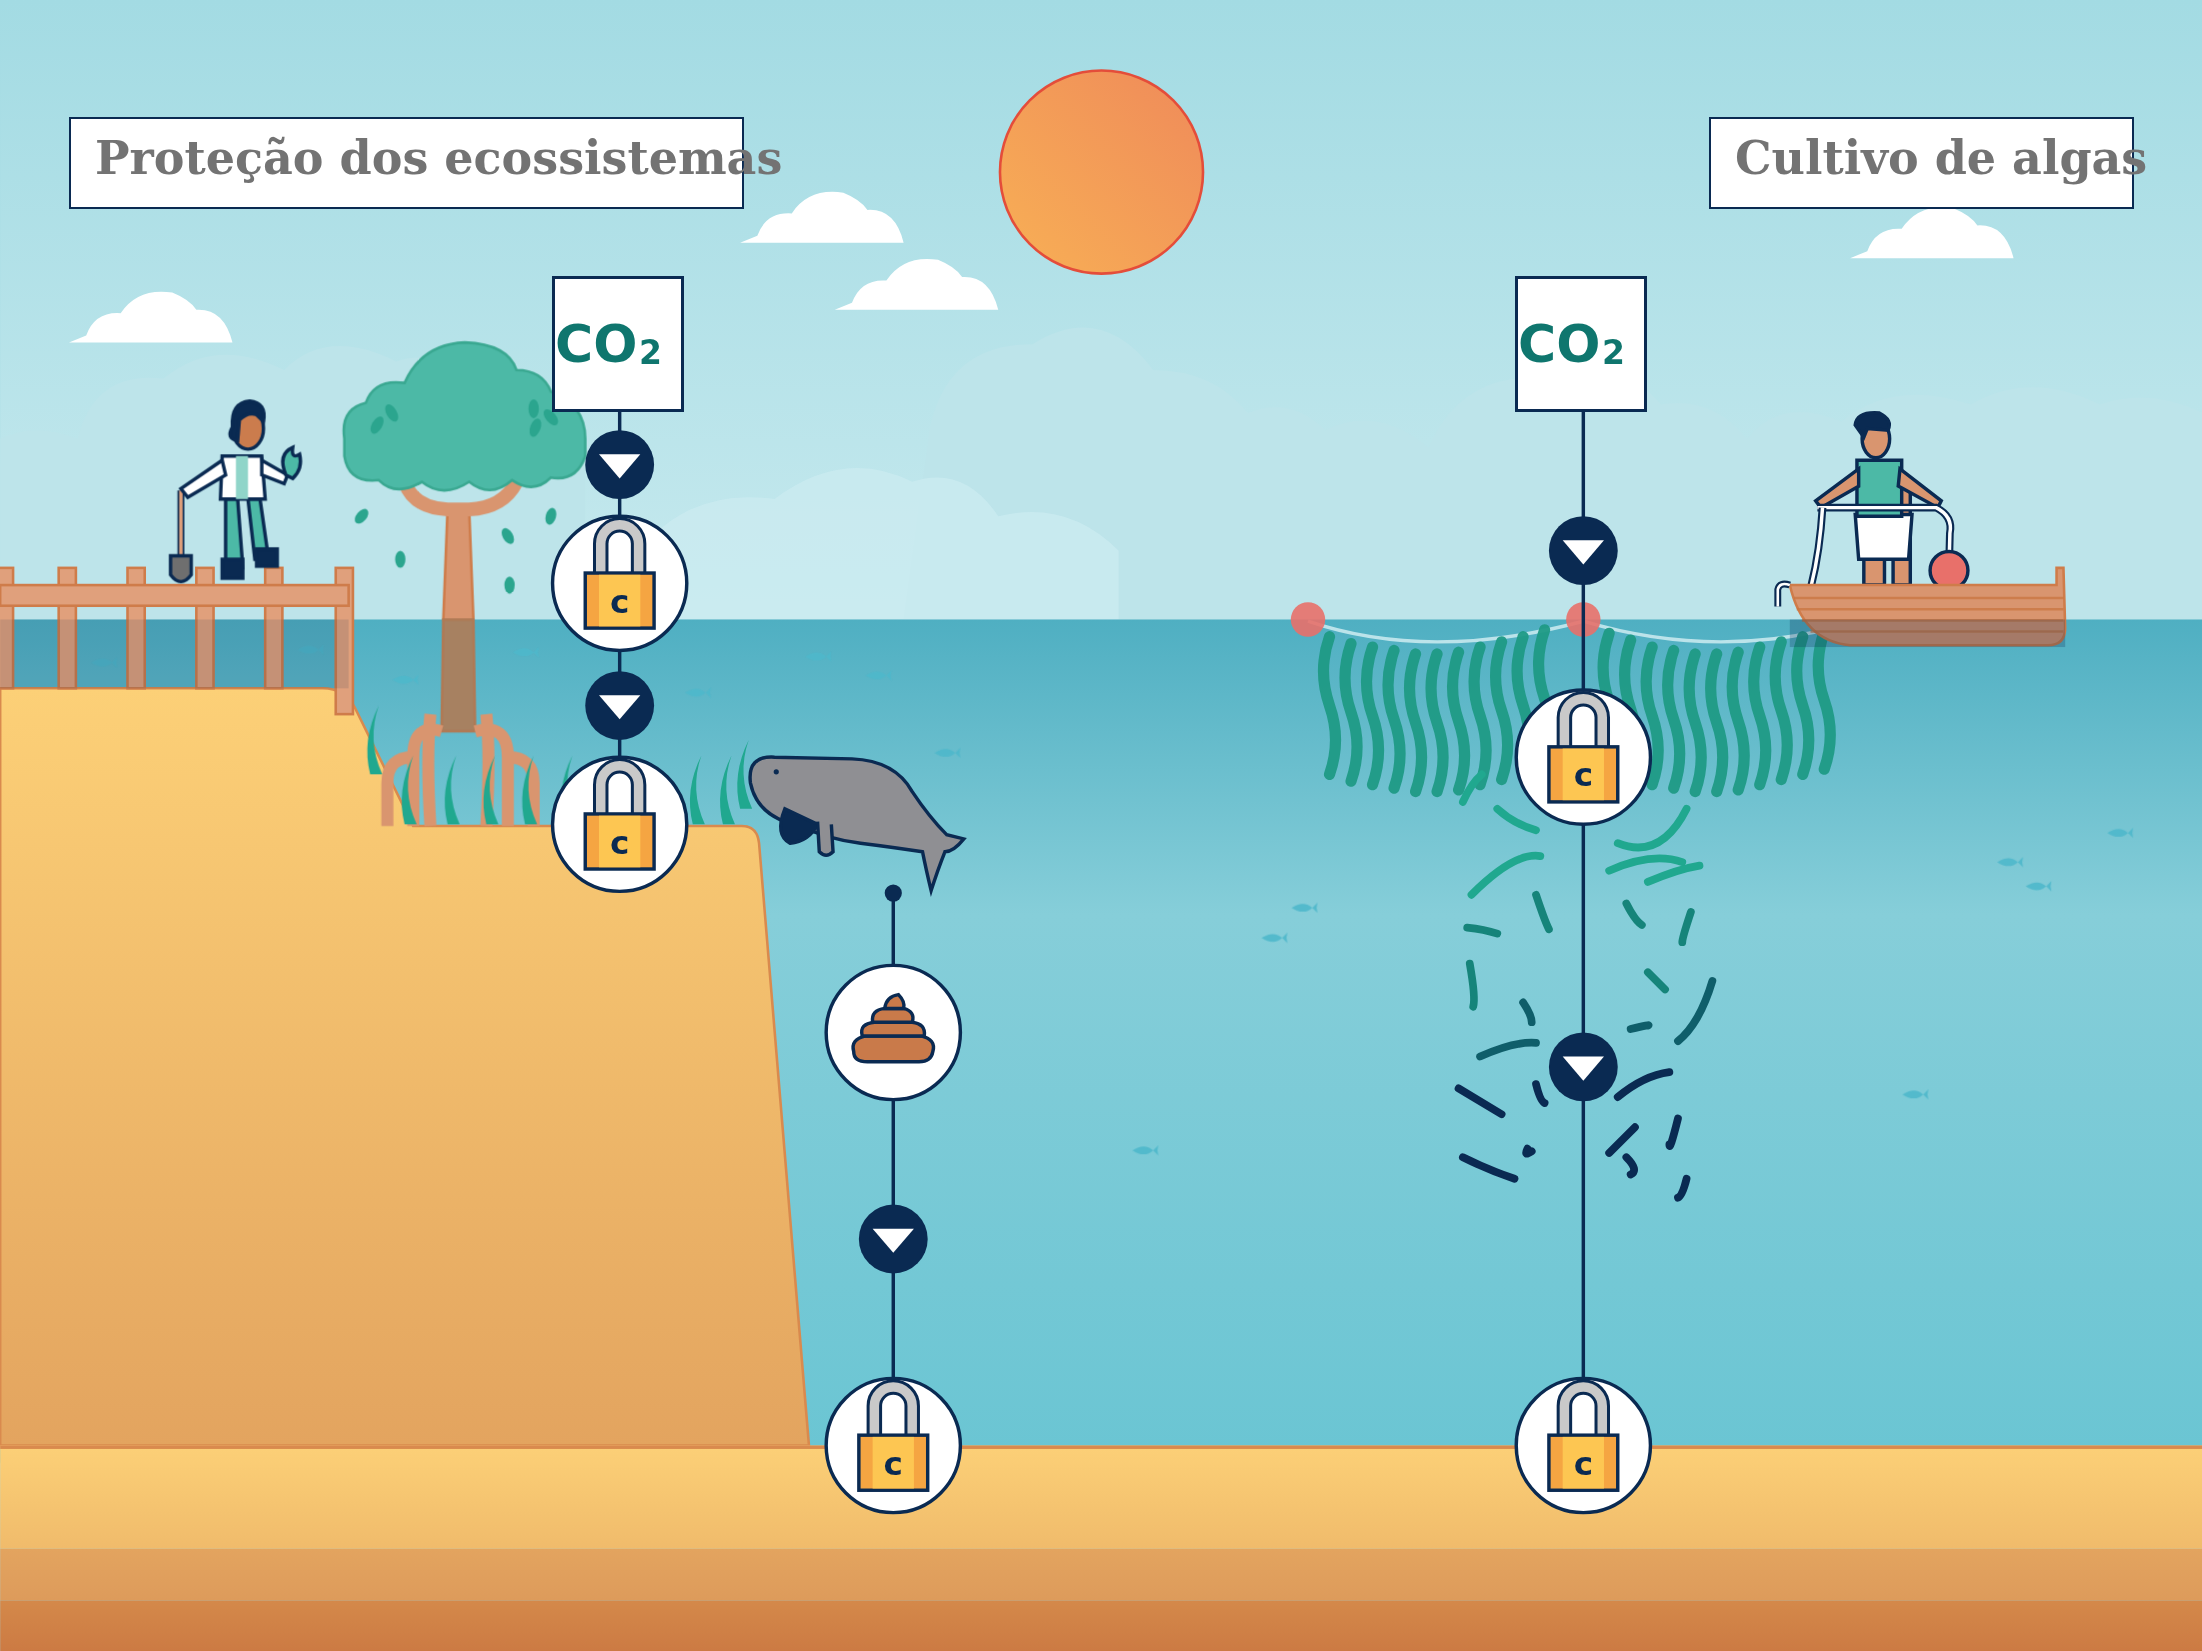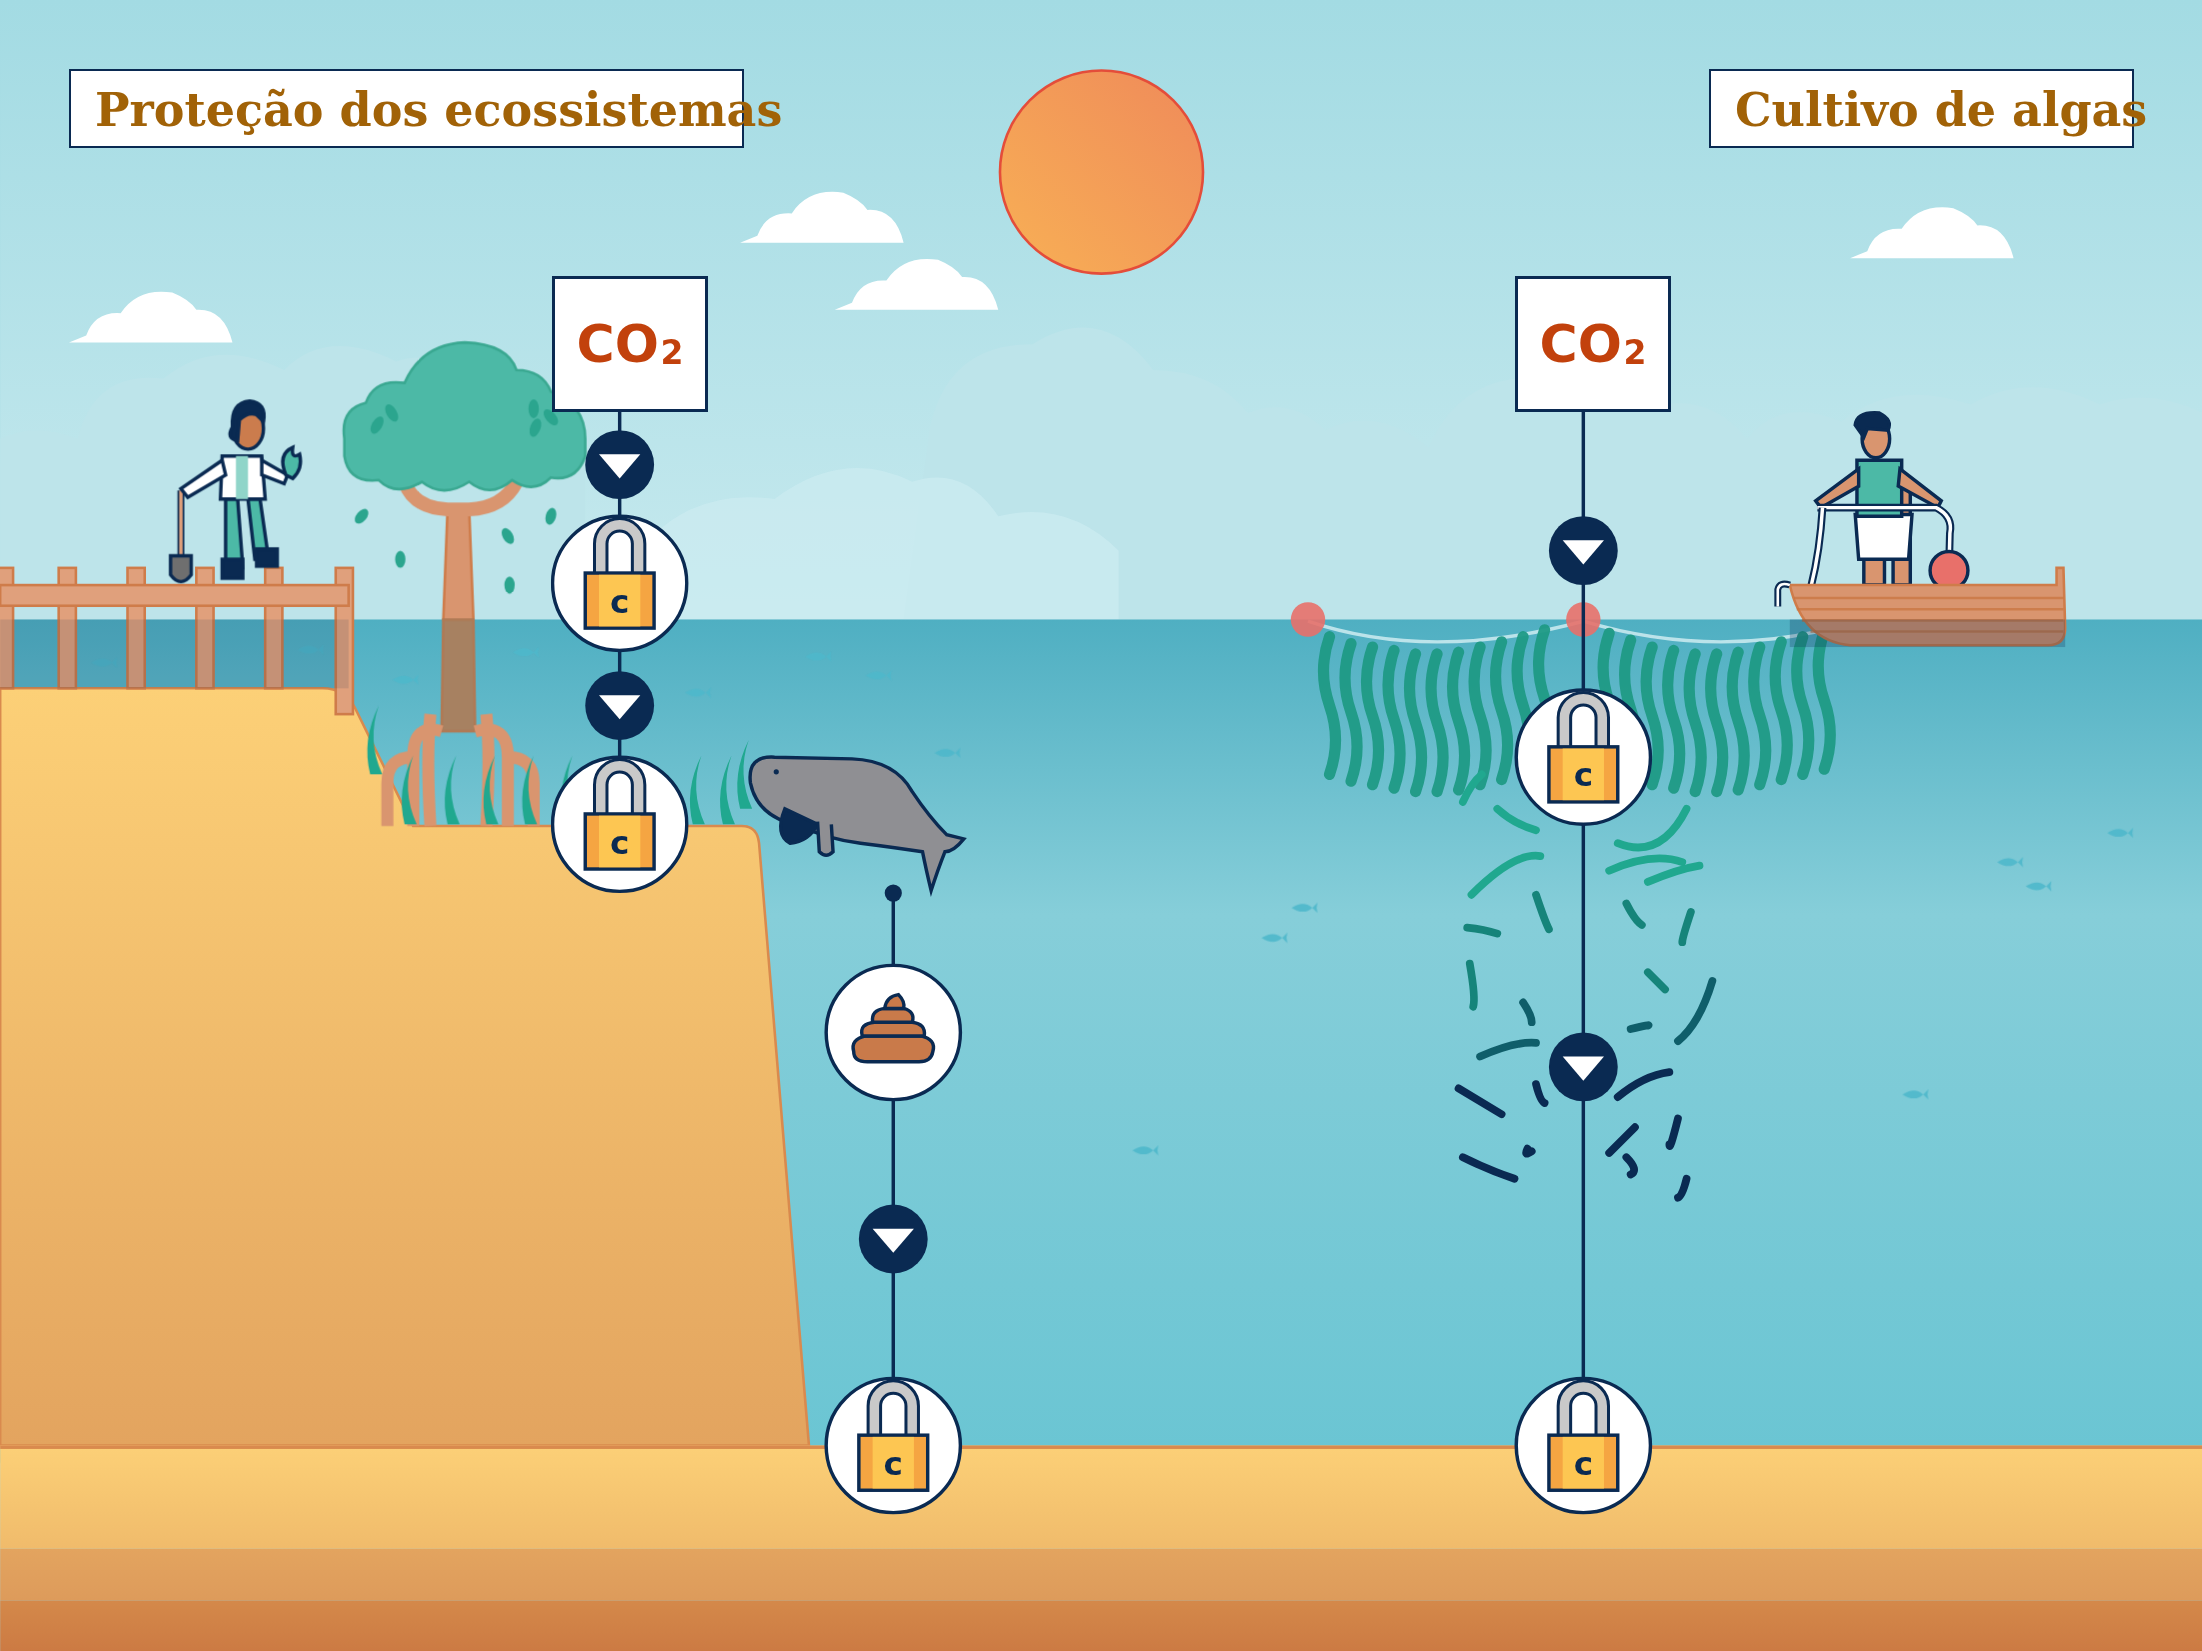--- a/index.html
+++ b/index.html
@@ -1,27 +1,27 @@
 <!DOCTYPE html>
 <html style="font-size:13.8px"><head>
 <meta charset="utf-8">
 <style>
   html, body { margin: 0; padding: 0; }
   body { width: 2203px; height: 1652px; overflow: hidden; position: relative; background: #a3dbe3; font-family: "DejaVu Sans", sans-serif; }
   .scene { position: absolute; left: 0; top: 0; width: 2203px; height: 1652px; }
   .title-box {
     position: absolute; background: #ffffff; border: 2.6px solid #0a2a52;
-    color: #a16207; font-family: "DejaVu Serif", serif; font-weight: bold;
-    font-size: 46px; line-height: 79px; height: 79px; padding: 0 24px; box-sizing: border-box;
-    white-space: nowrap; letter-spacing: 0px;
+    color: #737373; font-family: "DejaVu Serif", serif; font-weight: bold;
+    font-size: 46px; line-height: 79px; height: 92px; padding: 0 24px; box-sizing: border-box;
+    white-space: nowrap; letter-spacing: 0px; margin-top: 48px;
   }
   .co2-box {
-    position: absolute; width: 156px; height: 136px; background: #fff; border: 3.4px solid #0a2a52;
-    box-sizing: border-box; display: flex; align-items: center; justify-content: center;
-    color: #c2410c; font-family: "DejaVu Sans", sans-serif; font-weight: bold; font-size: 52px;
+    position: absolute; width: 132px; height: 136px; background: #fff; border: 3.4px solid #0a2a52;
+    box-sizing: border-box; display: flex; align-items: center; justify-content: flex-start;
+    color: #0f766e; font-family: "DejaVu Sans", sans-serif; font-weight: bold; font-size: 52px;
   }
   .co2-box .sub { font-size: 33px; position: relative; top: 8.6px; margin-left: 1.7px; }
 </style>
 </head>
 <body>
 
 <svg class="scene" viewBox="0 0 2560 1920" xmlns="http://www.w3.org/2000/svg">
   <defs>
     <linearGradient id="skyGrad" x1="0" y1="0" x2="0" y2="1">
       <stop offset="0" stop-color="#a3dbe3"></stop>

